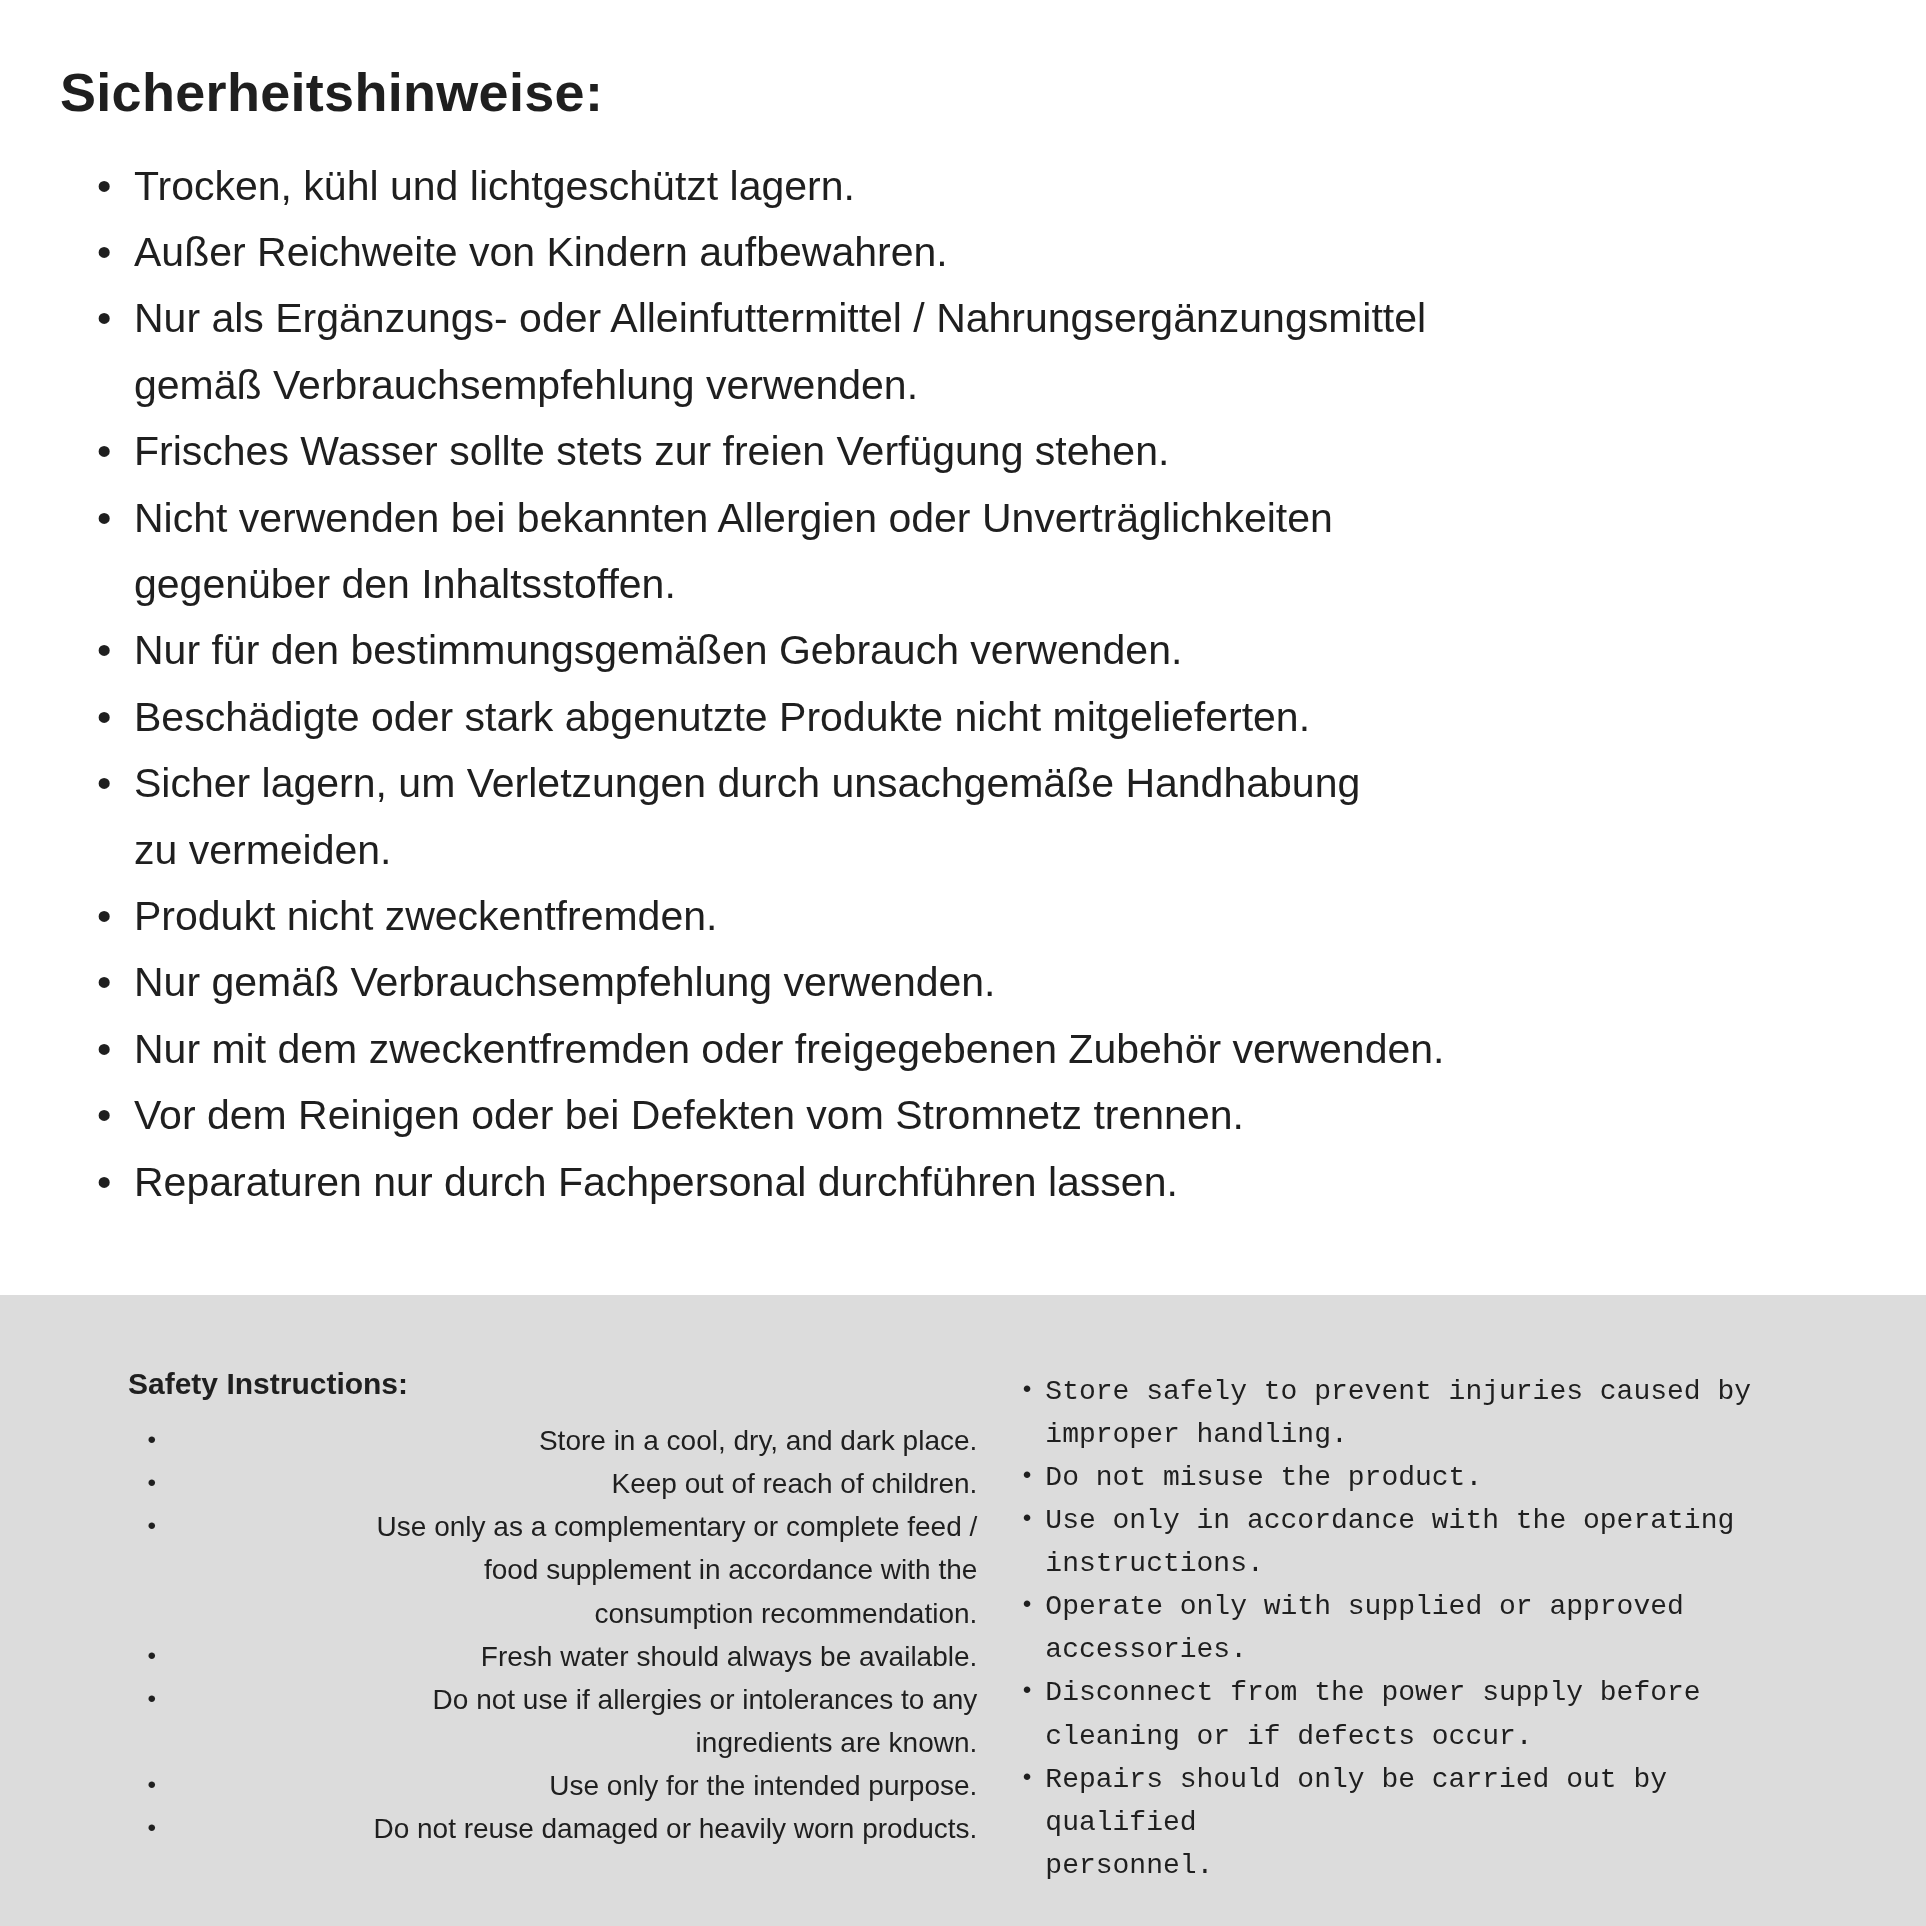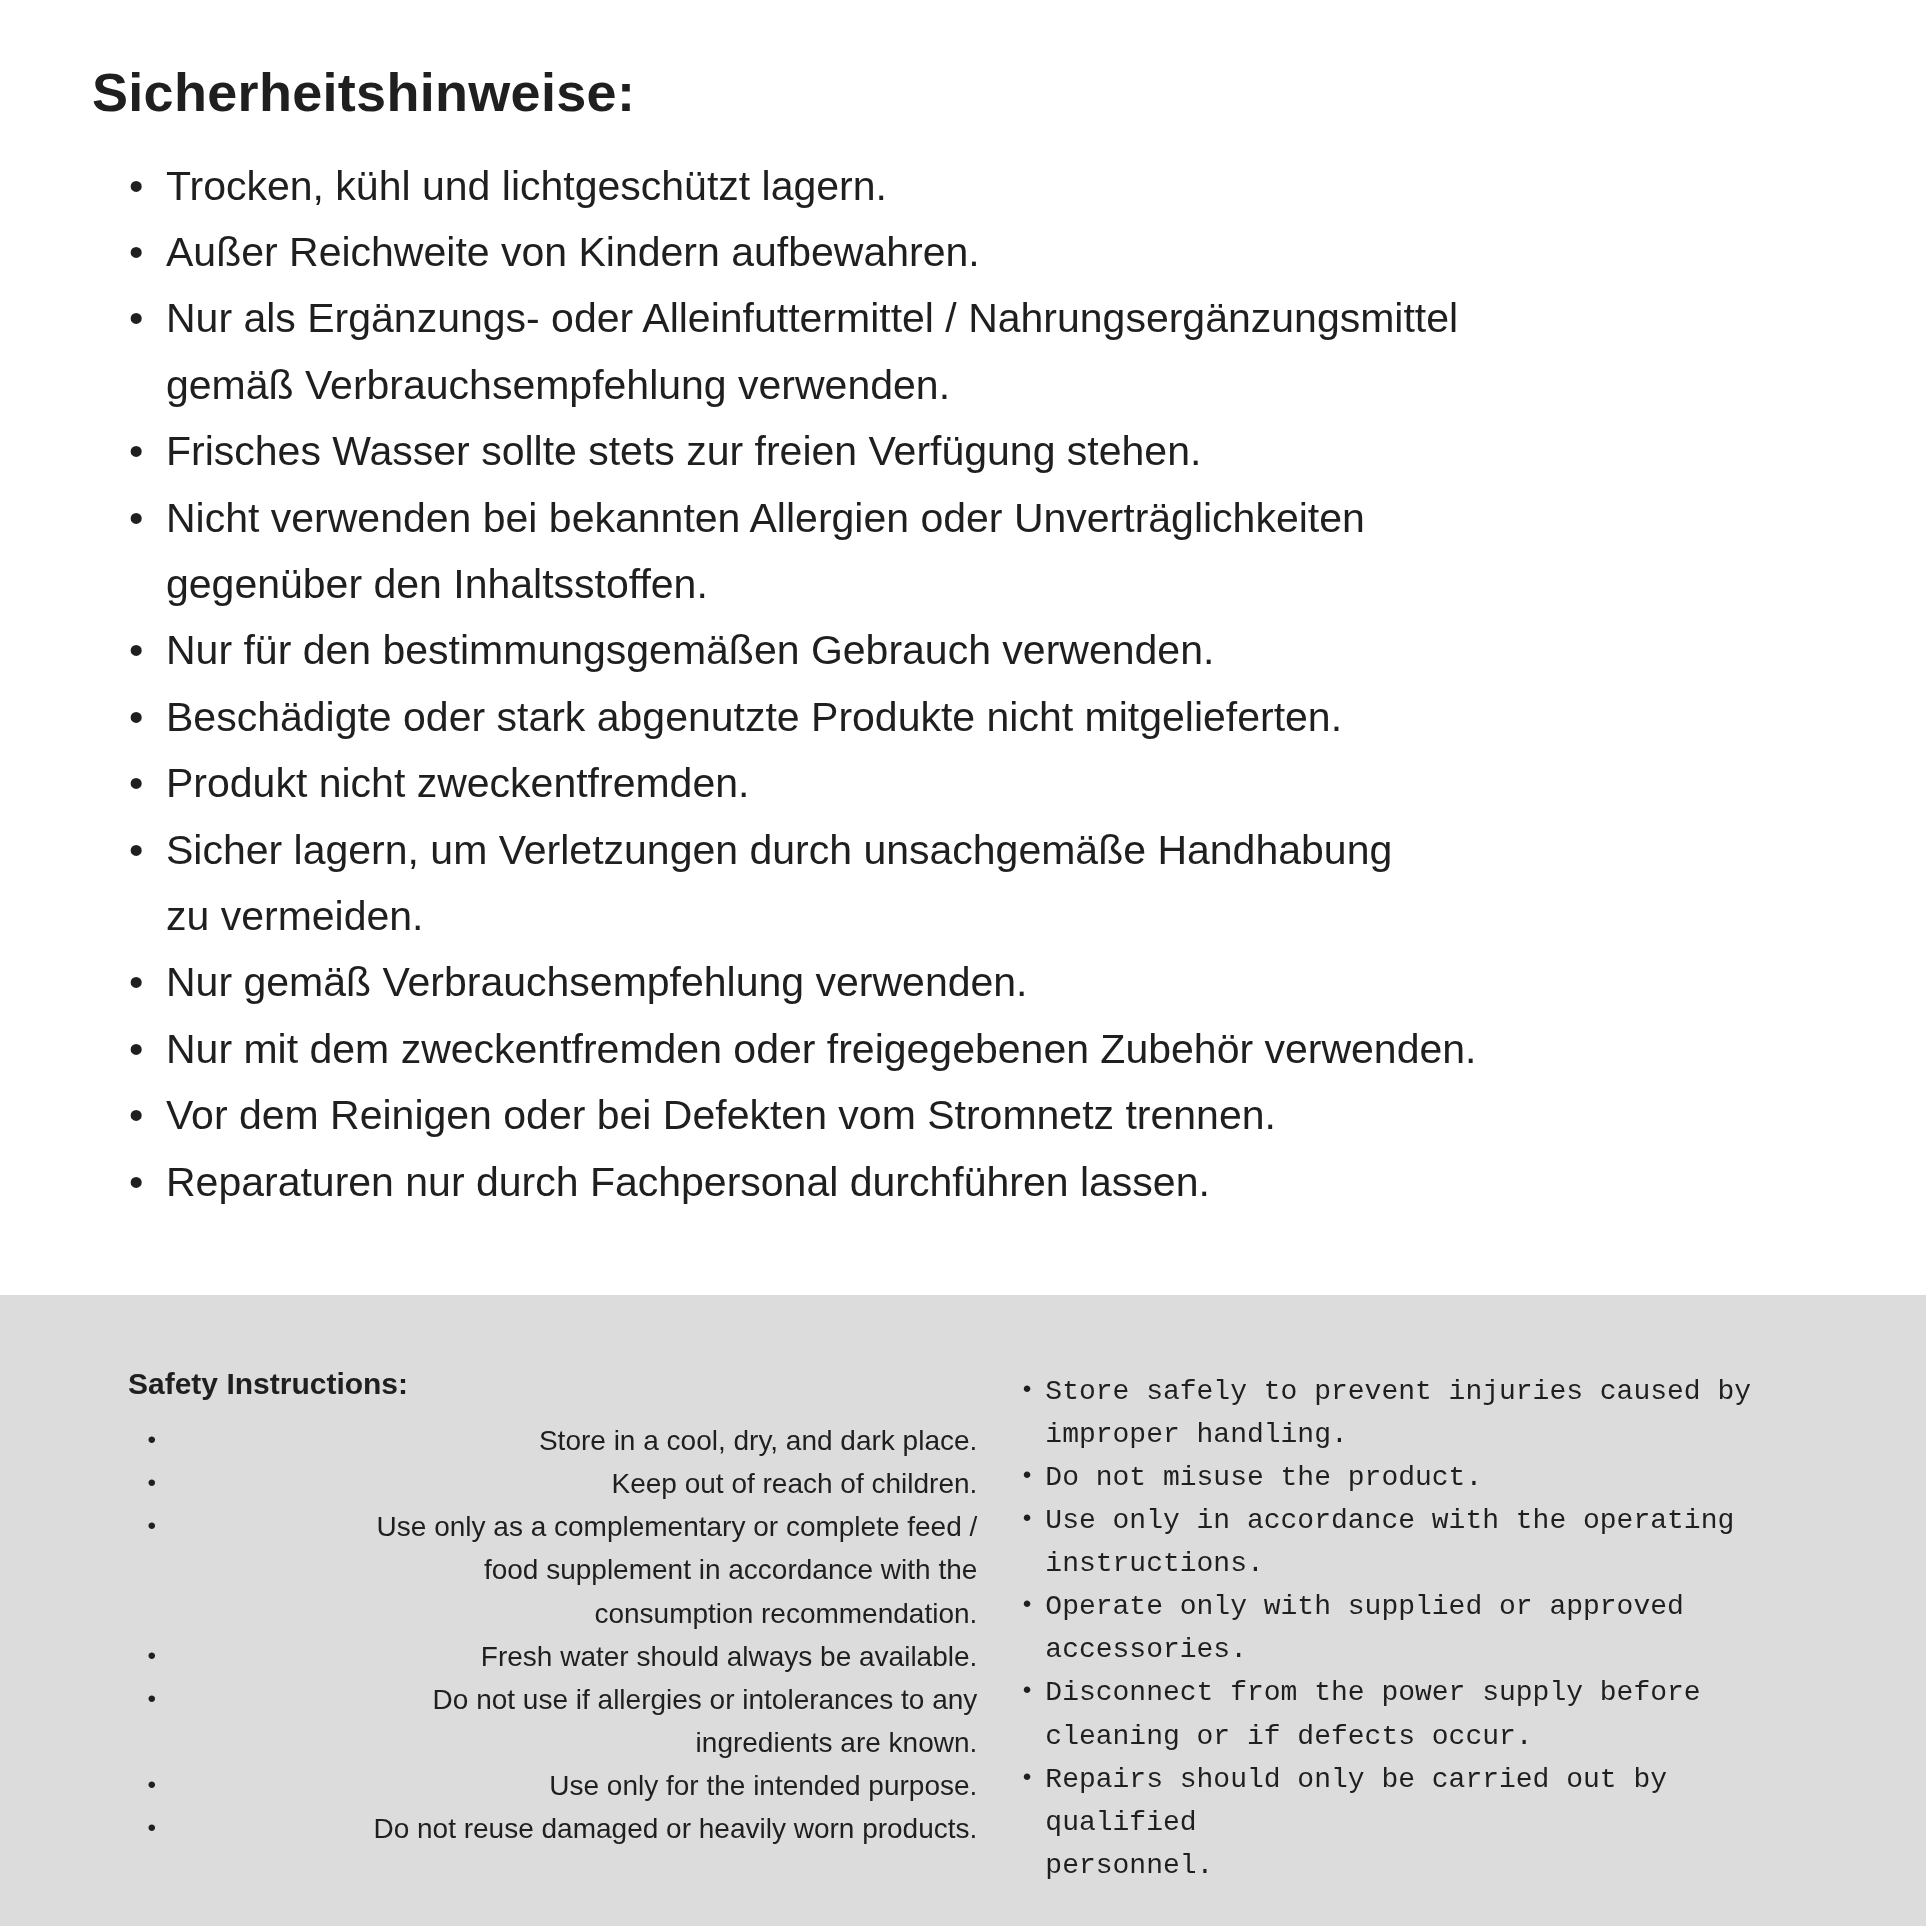--- a/index.html
+++ b/index.html
@@ -19,21 +19,21 @@
     width: 1926px;
     height: 1926px;
     display: flex;
     flex-direction: column;
   }
 
   
   .german-section {
     height: 1315px;
     box-sizing: border-box;
-    padding: 61px 96px 0 92px;
+    padding: 61px 96px 0 60px;
     background: #ffffff;
   }
   .german-title {
     font-size: 54px;
     font-weight: 700;
     margin: 0 0 29.5px 0;
     letter-spacing: 0.3px;
   }
   ul.bullet-list {
     list-style: none;
@@ -108,23 +108,23 @@
     <ul class="bullet-list">
         <li>Trocken, kühl und lichtgeschützt lagern.</li>
         <li>Außer Reichweite von Kindern aufbewahren.</li>
         <li>Nur als Ergänzungs- oder Alleinfuttermittel / Nahrungsergänzungsmittel
 gemäß Verbrauchsempfehlung verwenden.</li>
         <li>Frisches Wasser sollte stets zur freien Verfügung stehen.</li>
         <li>Nicht verwenden bei bekannten Allergien oder Unverträglichkeiten
 gegenüber den Inhaltsstoffen.</li>
         <li>Nur für den bestimmungsgemäßen Gebrauch verwenden.</li>
         <li>Beschädigte oder stark abgenutzte Produkte nicht mitgelieferten.</li>
-        <li>Produkt nicht zweckentfremden.</li>
         <li>Sicher lagern, um Verletzungen durch unsachgemäße Handhabung
 zu vermeiden.</li>
+        <li>Produkt nicht zweckentfremden.</li>
         <li>Nur gemäß Verbrauchsempfehlung verwenden.</li>
         <li>Nur mit dem zweckentfremden oder freigegebenen Zubehör verwenden.</li>
         <li>Vor dem Reinigen oder bei Defekten vom Stromnetz trennen.</li>
         <li>Reparaturen nur durch Fachpersonal durchführen lassen.</li>
       </ul>
   </section>
 
   <section class="english-section">
     <div class="english-col-left">
       <h2 class="english-title">Safety Instructions:</h2>

